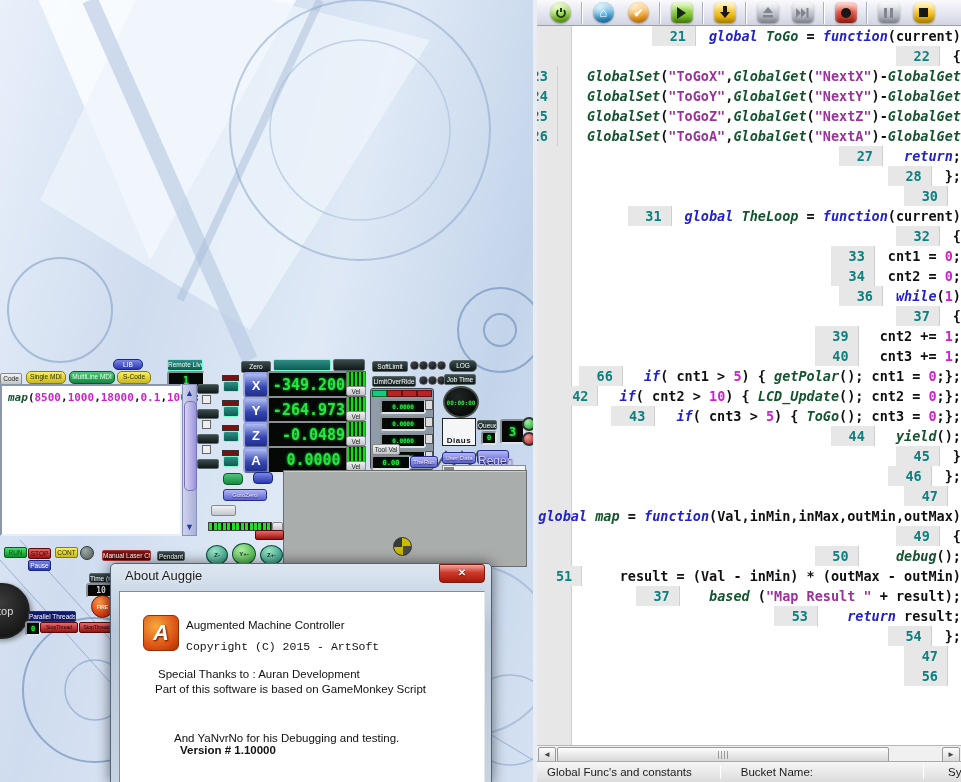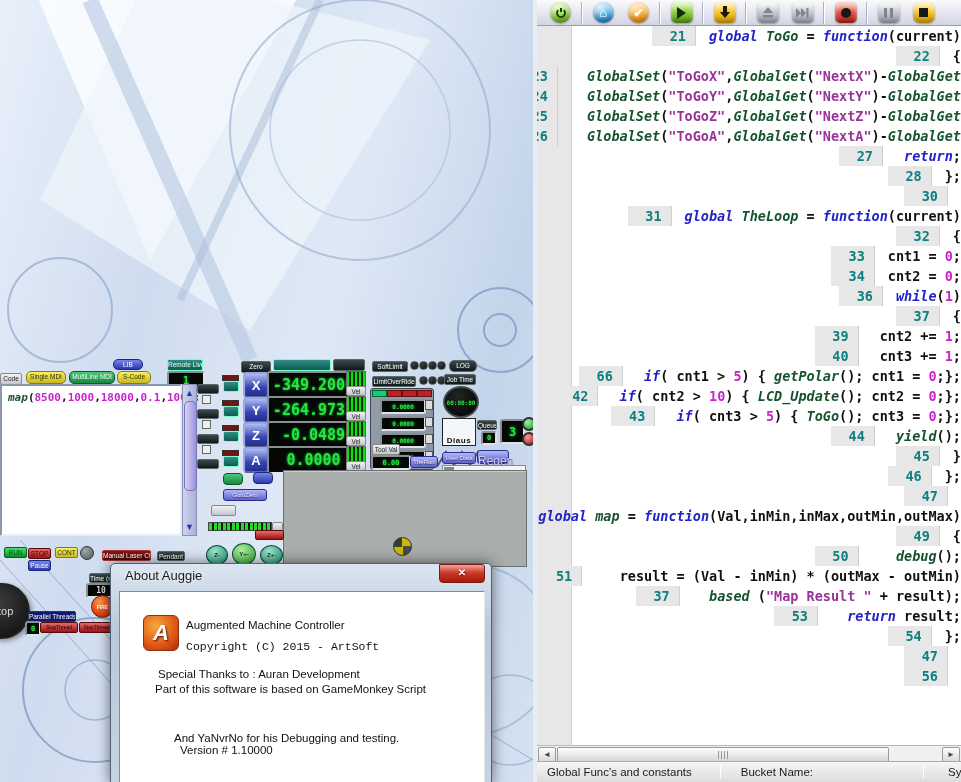--- a/index.html
+++ b/index.html
@@ -284,21 +284,21 @@
     <div id="about-dialog">
       <div id="about-title">About Auggie</div>
       <div id="about-close"><span>✕</span></div>
       <div id="about-body">
         <div id="about-logo">A</div>
         <div class="about-line" style="left:66px;top:27px;">Augmented Machine Controller</div>
         <div class="about-line" style="left:66px;top:48px;font-family:Liberation Mono, monospace;">Copyright (C) 2015 - ArtSoft</div>
         <div class="about-line" style="left:38px;top:76px;">Special Thanks to : Auran Development</div>
         <div class="about-line" style="left:35px;top:91px;">Part of this software is based on GameMonkey Script</div>
         <div class="about-line" style="left:54px;top:127px;margin-top:13px;">And YaNvrNo for his Debugging and testing.</div>
-        <div class="about-line" style="left:60px;top:152px;">Version # 1.10000</div>
+        <div class="about-line" style="left:60px;top:152px;font-weight:bold;">Version # 1.10000</div>
       </div>
     </div>
   </div>
 
   <div id="right-panel">
     <div id="toolbar">
       <div class="tb-btn">
         <div class="orb orb-green">
           <svg width="12" height="12" viewBox="0 0 12 12">
               <path d="M6 1 v4" stroke="#1a3a14" stroke-width="2" fill="none"></path>

